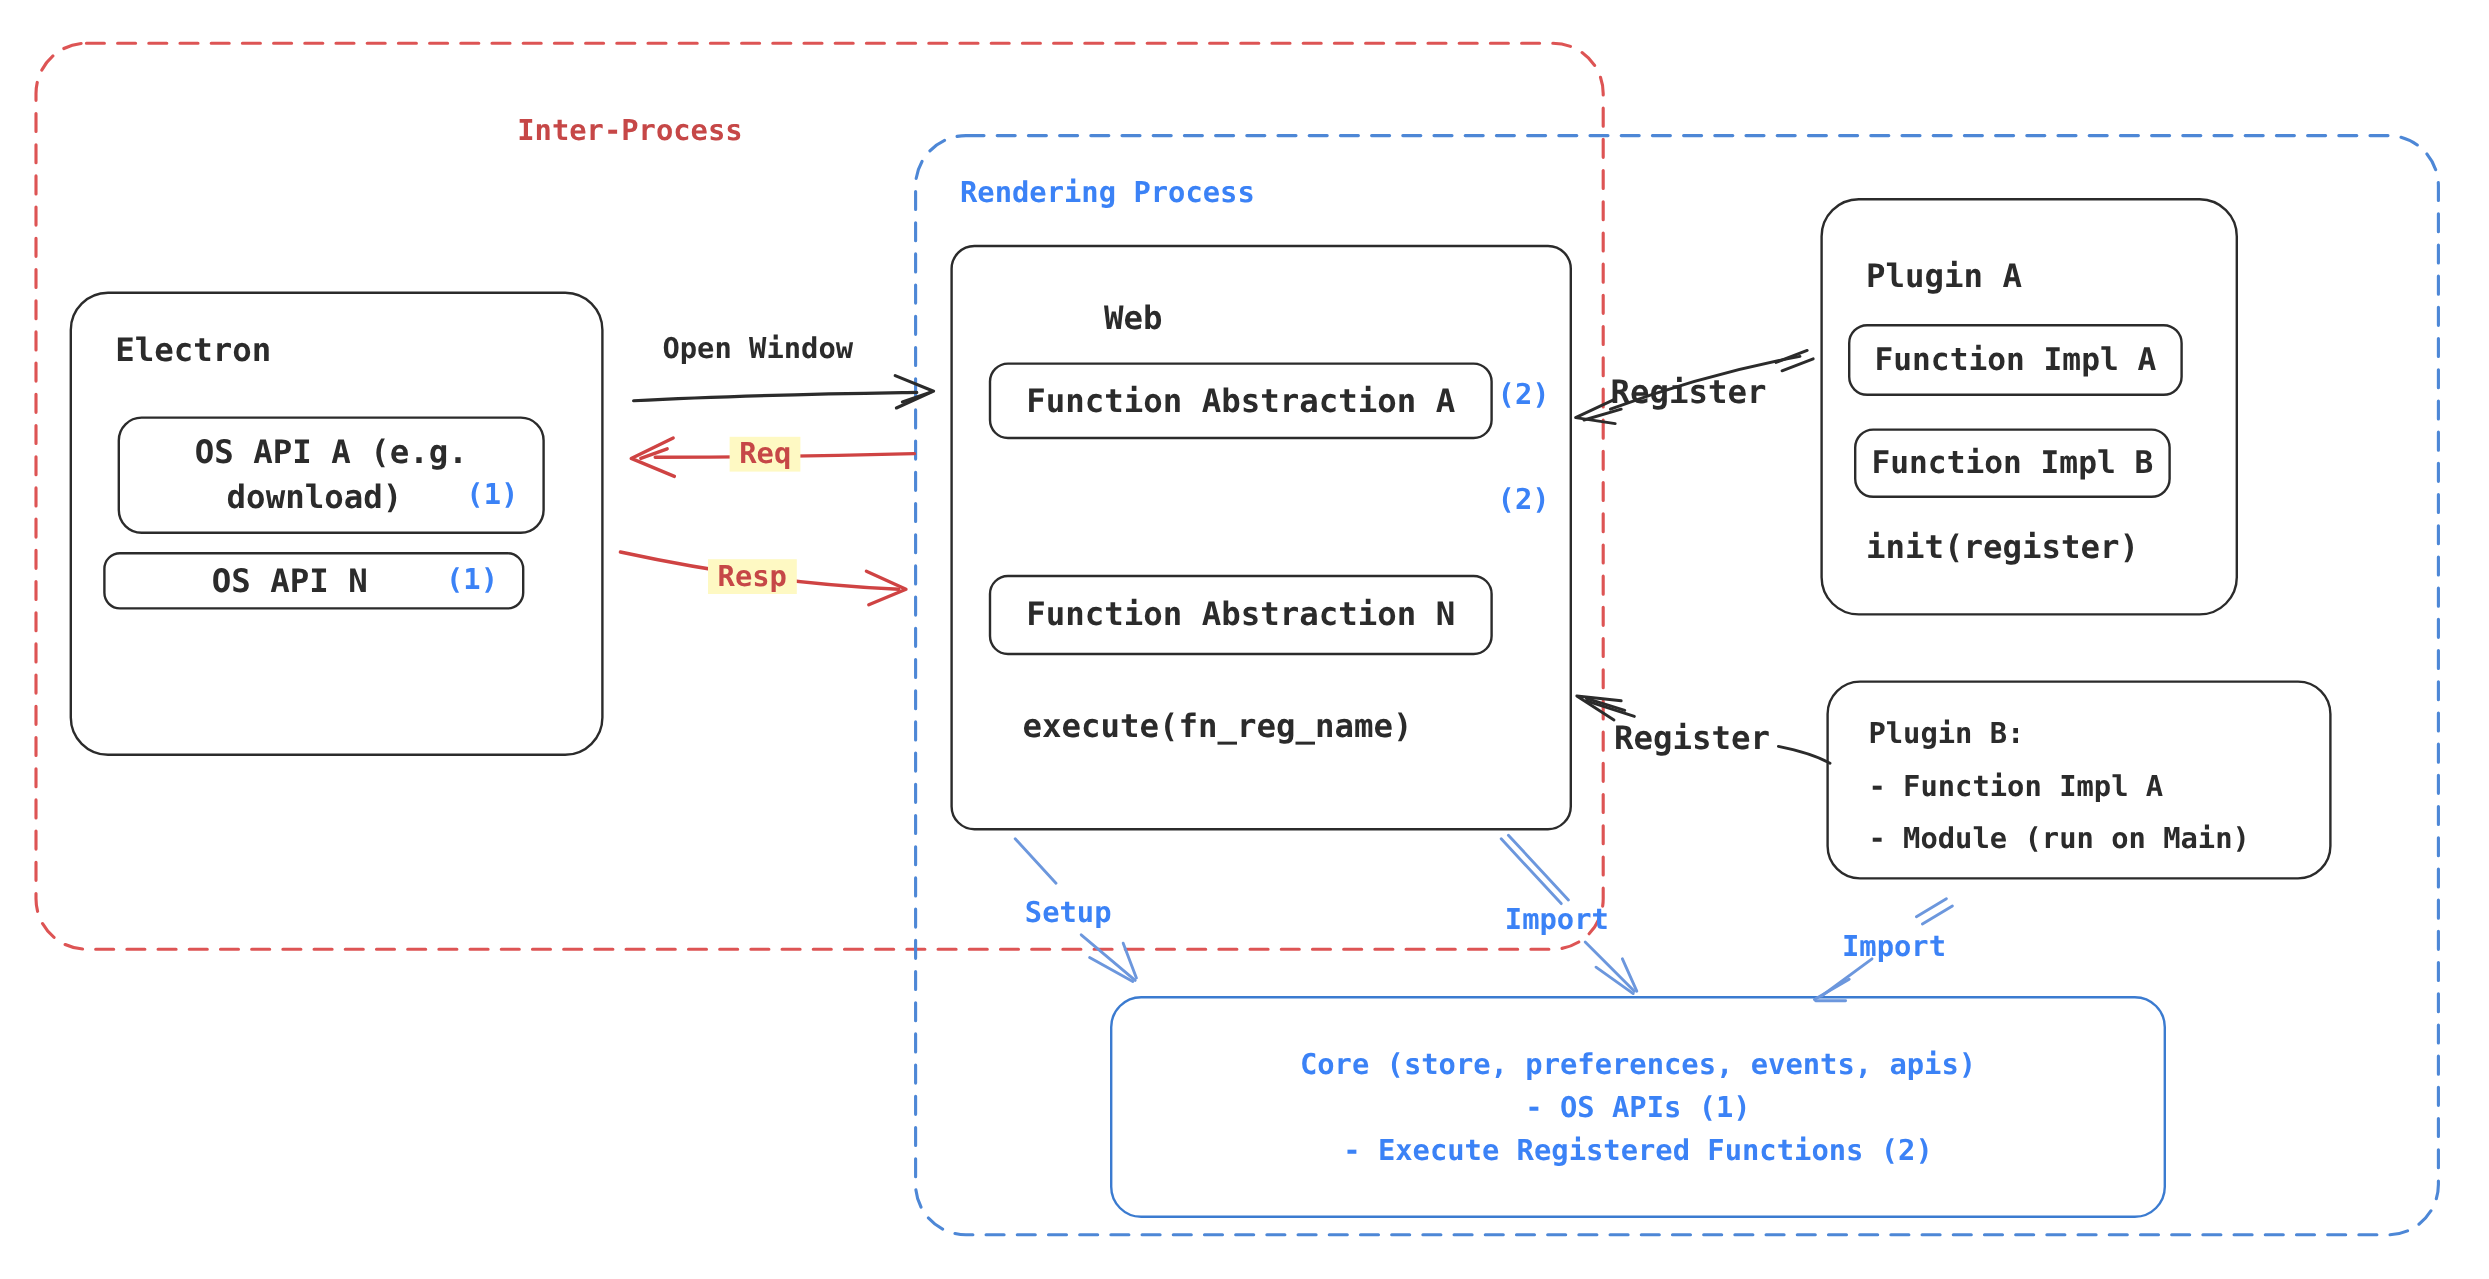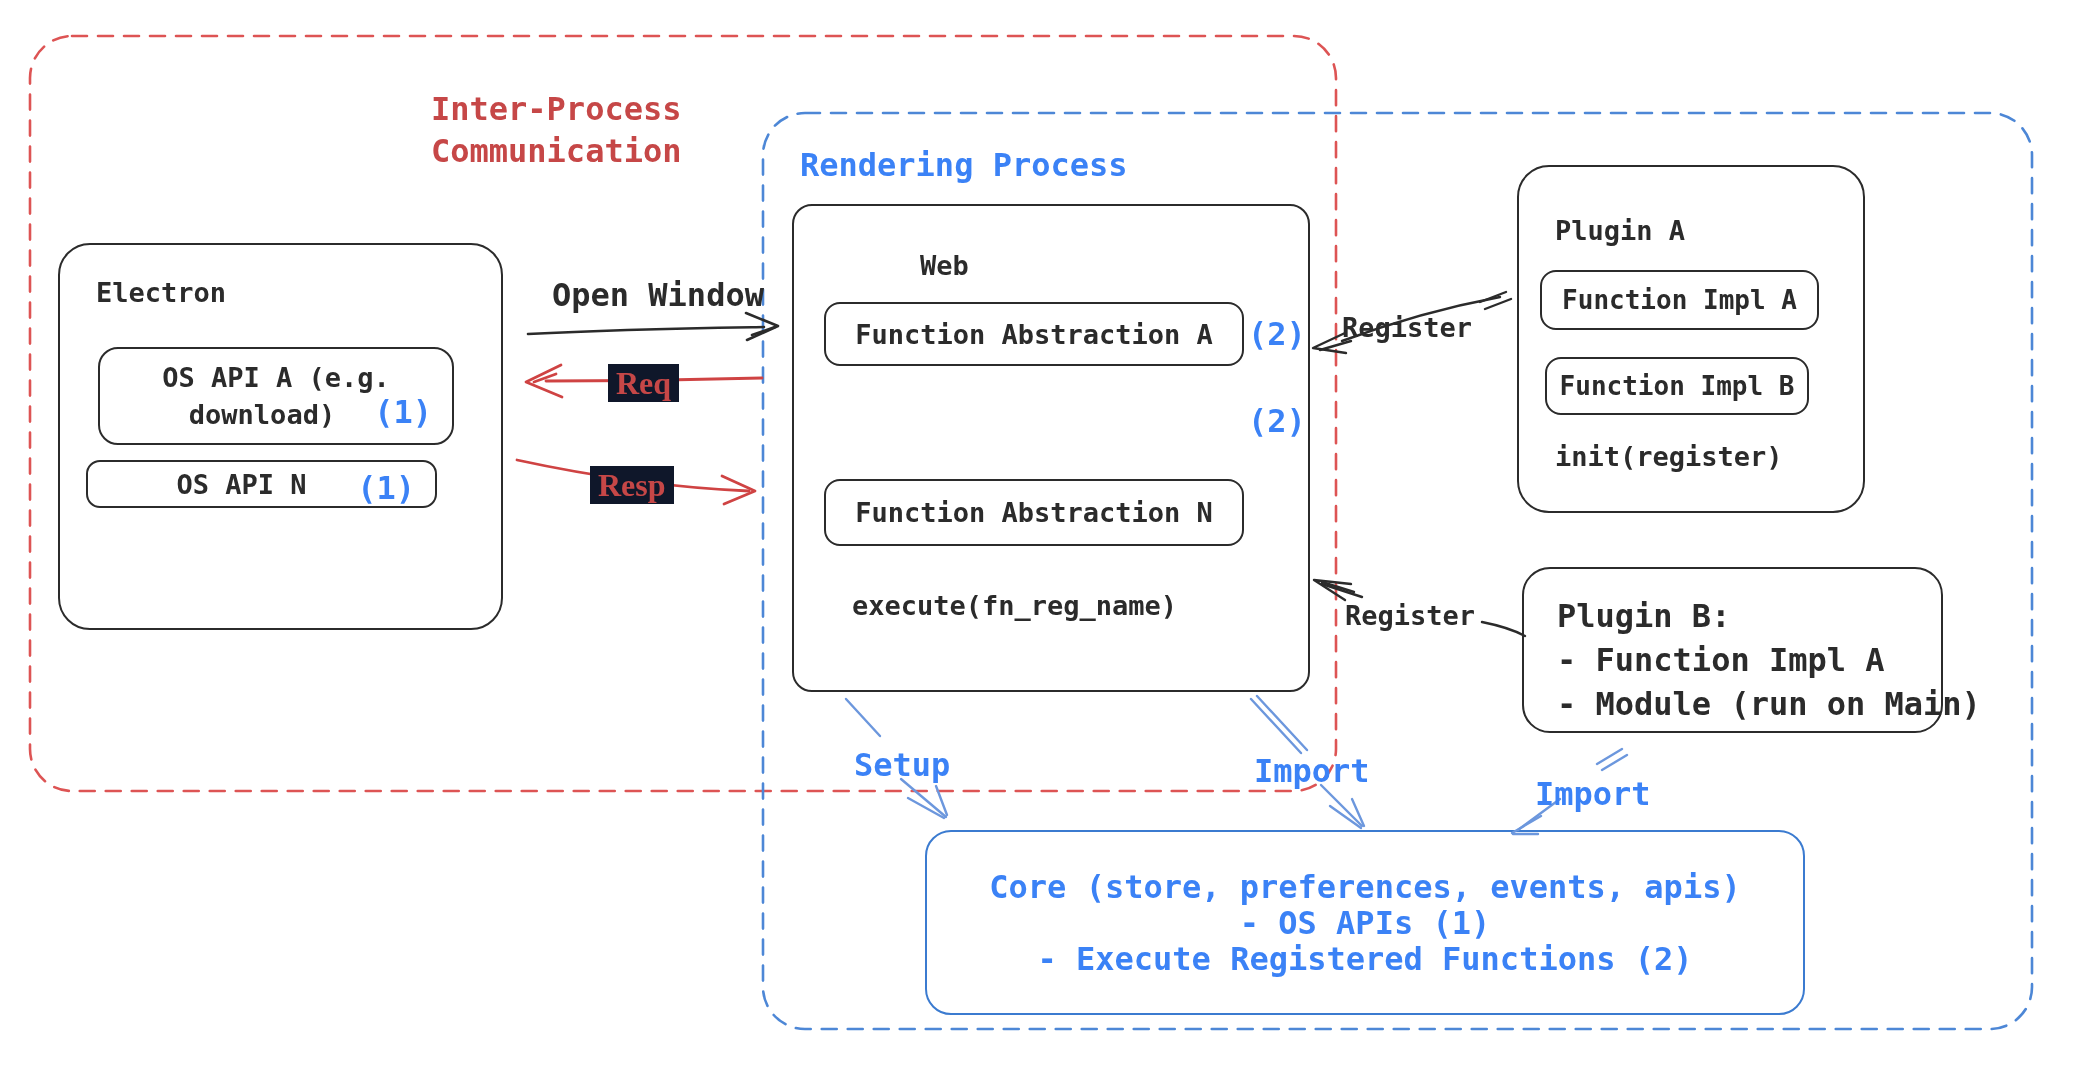--- a/index.html
+++ b/index.html
@@ -22,25 +22,25 @@
   }
   .blue-box{border-color:#3b7bd0;}
   .lbl{
     position:absolute;
     white-space:nowrap;
     font-weight:600;
     z-index:4;
     line-height:1.2;
   }
   .t27{font-size:27px;}
-  .t28{font-size:32px;}
+  .t28{font-size:24px;}
   .t26{font-size:26px;}
   .red{color:#c64747;}
   .blue{color:#3b82f6;}
-  .arrow-label-bg{background:#0f172a;padding:0 8px;font-family:Liberation Serif, serif;}
+  .arrow-label-bg{background:#fef9c3;padding:0 8px;}
   .center-text{
     display:flex;align-items:center;justify-content:center;
     text-align:center;font-weight:600;
   }
   .inner-rel{position:relative;width:100%;height:100%;}
   .ref-badge{position:absolute;font-weight:600;}
 </style>
 </head>
 <body>
 
@@ -106,21 +106,20 @@
       <path d="M1597 764 L1622 749"></path>
       <path d="M1602 770 L1627 755"></path>
       <path d="M1560 799 L1518 830"></path>
       <path d="M1541 816 L1512 833"></path>
       <path d="M1538 834 L1513 834"></path>
     </g>
   </svg>
 
   <div class="lbl t28 red" style="left:431px;top:88px;line-height:42px;">
     <div>Inter-Process</div>
-    <div>Communication</div>
   </div>
   <div class="lbl t28 blue" style="left:800px;top:146px;">Rendering Process</div>
 
   <div class="box" style="left:58px;top:243px;width:445px;height:387px;border-radius:32px;">
     <div class="inner-rel">
       <div class="lbl t27" style="left:36px;top:32px;">Electron</div>
 
       <div class="box" style="left:38px;top:102px;width:356px;height:98px;border-radius:20px;">
         <div class="inner-rel center-text t27" style="flex-direction:column;line-height:37px;">
           <div>OS API A (e.g.</div>

